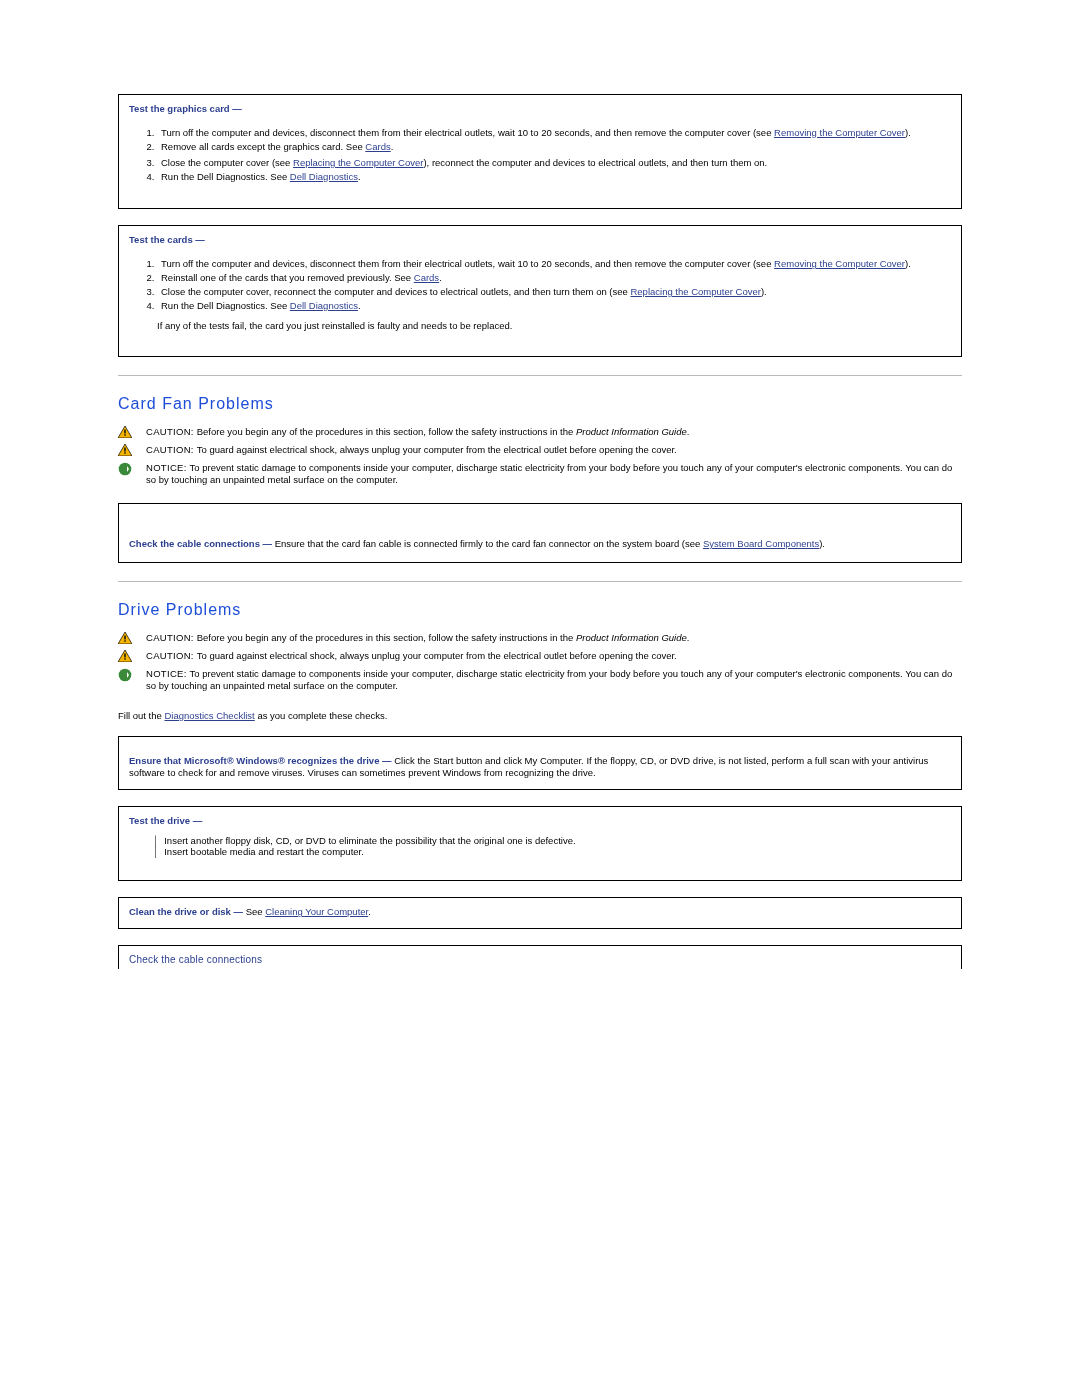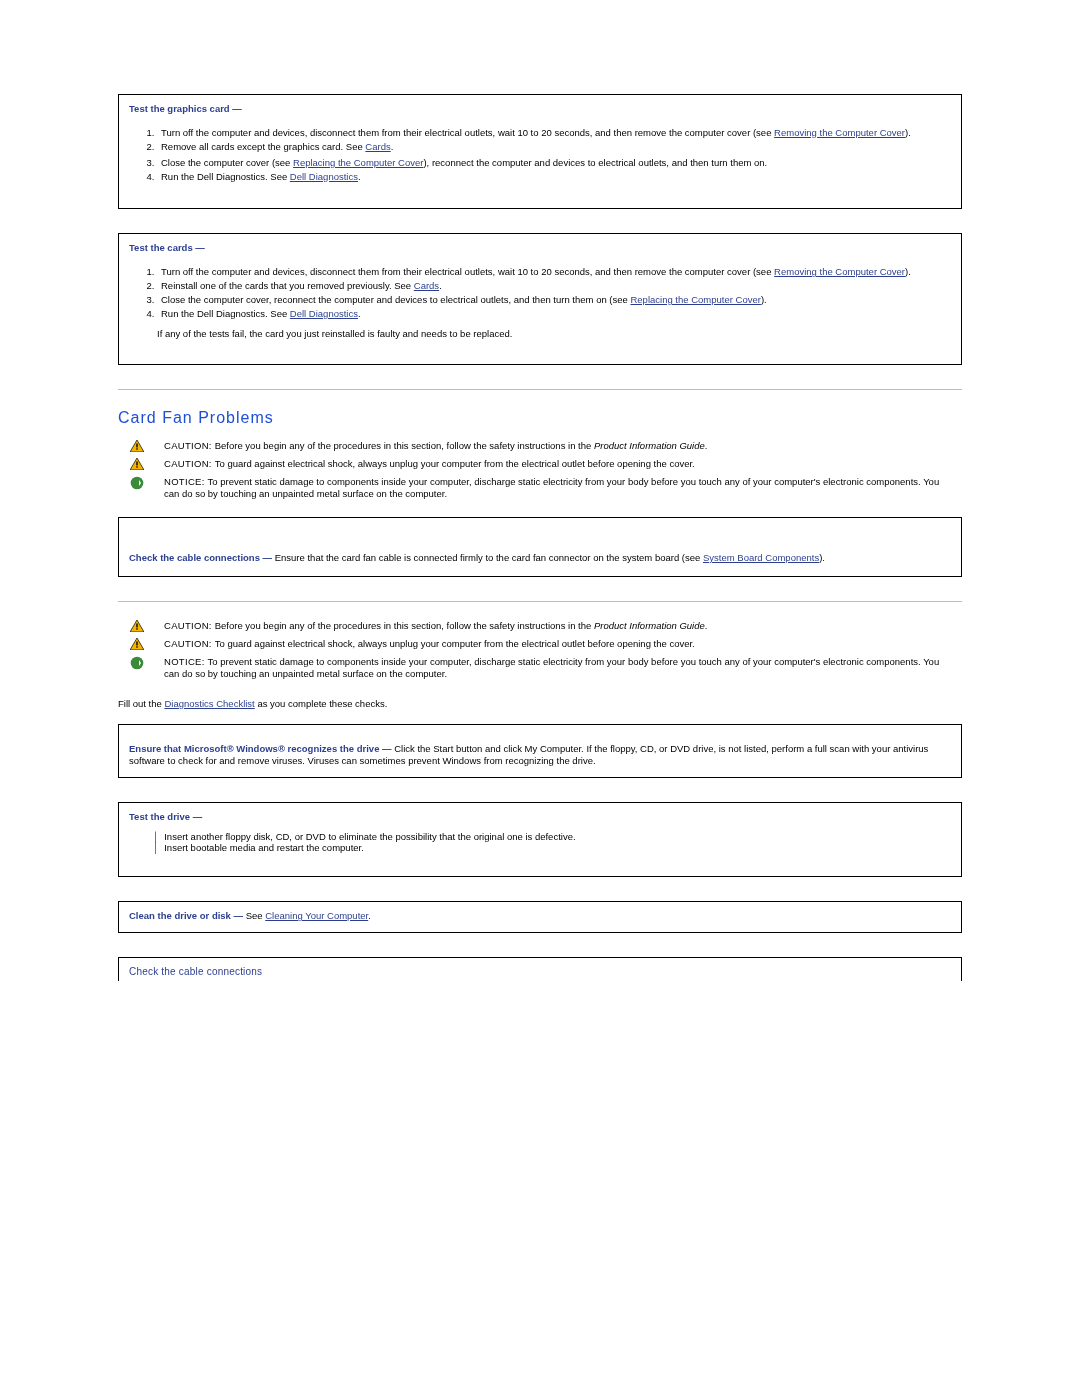--- a/index.html
+++ b/index.html
@@ -1,28 +1,28 @@
 <!DOCTYPE html>
 <html><head>
 <meta charset="utf-8">
 <style>
   html,body{margin:0;padding:0;background:#fff;font-family:Verdana,Arial,sans-serif;color:#000}
   .page{width:1080px;height:1397px;position:relative;overflow:hidden}
   .content{position:absolute;left:118px;top:94px;width:844px;font-size:9.5px;line-height:1.25}
-  .tbox{border:1px solid #000;padding:8px 10px 10px 10px;margin-bottom:24px}
+  .tbox{border:1px solid #000;padding:8px 10px 10px 10px;margin-bottom:16px}
   .sect-title{font-family:Verdana,Arial,sans-serif;color:#1d4ed8;font-size:16px;letter-spacing:1px;margin:2px 0 12px 0;font-weight:400}
   .bluebold{color:#2c3f8f;font-weight:700}
   a.link{color:#2c3f8f;text-decoration:underline}
   ol.numlist{margin:4px 0 0 0;padding-left:28px}
   ol.numlist>li{padding-left:4px;margin-bottom:2px}
   .inner-note{margin:8px 0 8px 28px}
   ul.innerbul{list-style:none;margin:3px 0 0 24px;padding:0}
   ul.innerbul>li::before{content:"\2502\00a0\00a0";color:#333}
   hr.rule{border:none;border-top:1px solid #bbb;margin:18px 0}
-  .noticeRow{display:flex;align-items:flex-start;gap:20px;margin:6px 12px}
+  .noticeRow{display:flex;align-items:flex-start;gap:14px;margin:6px 0}
   .noticeRow .txt{flex:1}
   .italic{font-style:italic}
   .warn-icon svg,.notice-icon svg{display:block}
   .mb12{margin-bottom:12px}
   .h-cable{color:#2c3f8f;font-size:10px;letter-spacing:.2px}
 </style>
 </head>
 <body>
 <div class="page">
 
@@ -90,20 +90,21 @@
   </div>
 
   <div style="height:12px"></div>
 
   <div class="tbox" style="padding-top:34px;padding-bottom:12px">
     <span class="bluebold">Check the cable connections — </span><span>Ensure that the card fan cable is connected firmly to the card fan connector on the system board (see </span><a href="#" class="link">System Board Components</a><span>).</span>
   </div>
 
   <hr class="rule">
 
+  <div class="sect-title">Drive Problems</div>
 
   <div class="noticeRow">
     <span class="warn-icon">
       <svg width="14" height="12" viewBox="0 0 14 12">
             <polygon points="7,0 14,12 0,12" fill="#f5b400" stroke="#000" stroke-width="0.7"></polygon>
             <rect x="6.3" y="3.5" width="1.4" height="4" fill="#000"></rect>
             <rect x="6.3" y="8.3" width="1.4" height="1.4" fill="#000"></rect>
           </svg>
     </span>
     <div class="txt"><span style="letter-spacing:.3px">CAUTION: </span><span>Before you begin any of the procedures in this section, follow the safety instructions in the </span><span class="italic">Product Information Guide</span><span>.</span></div>

